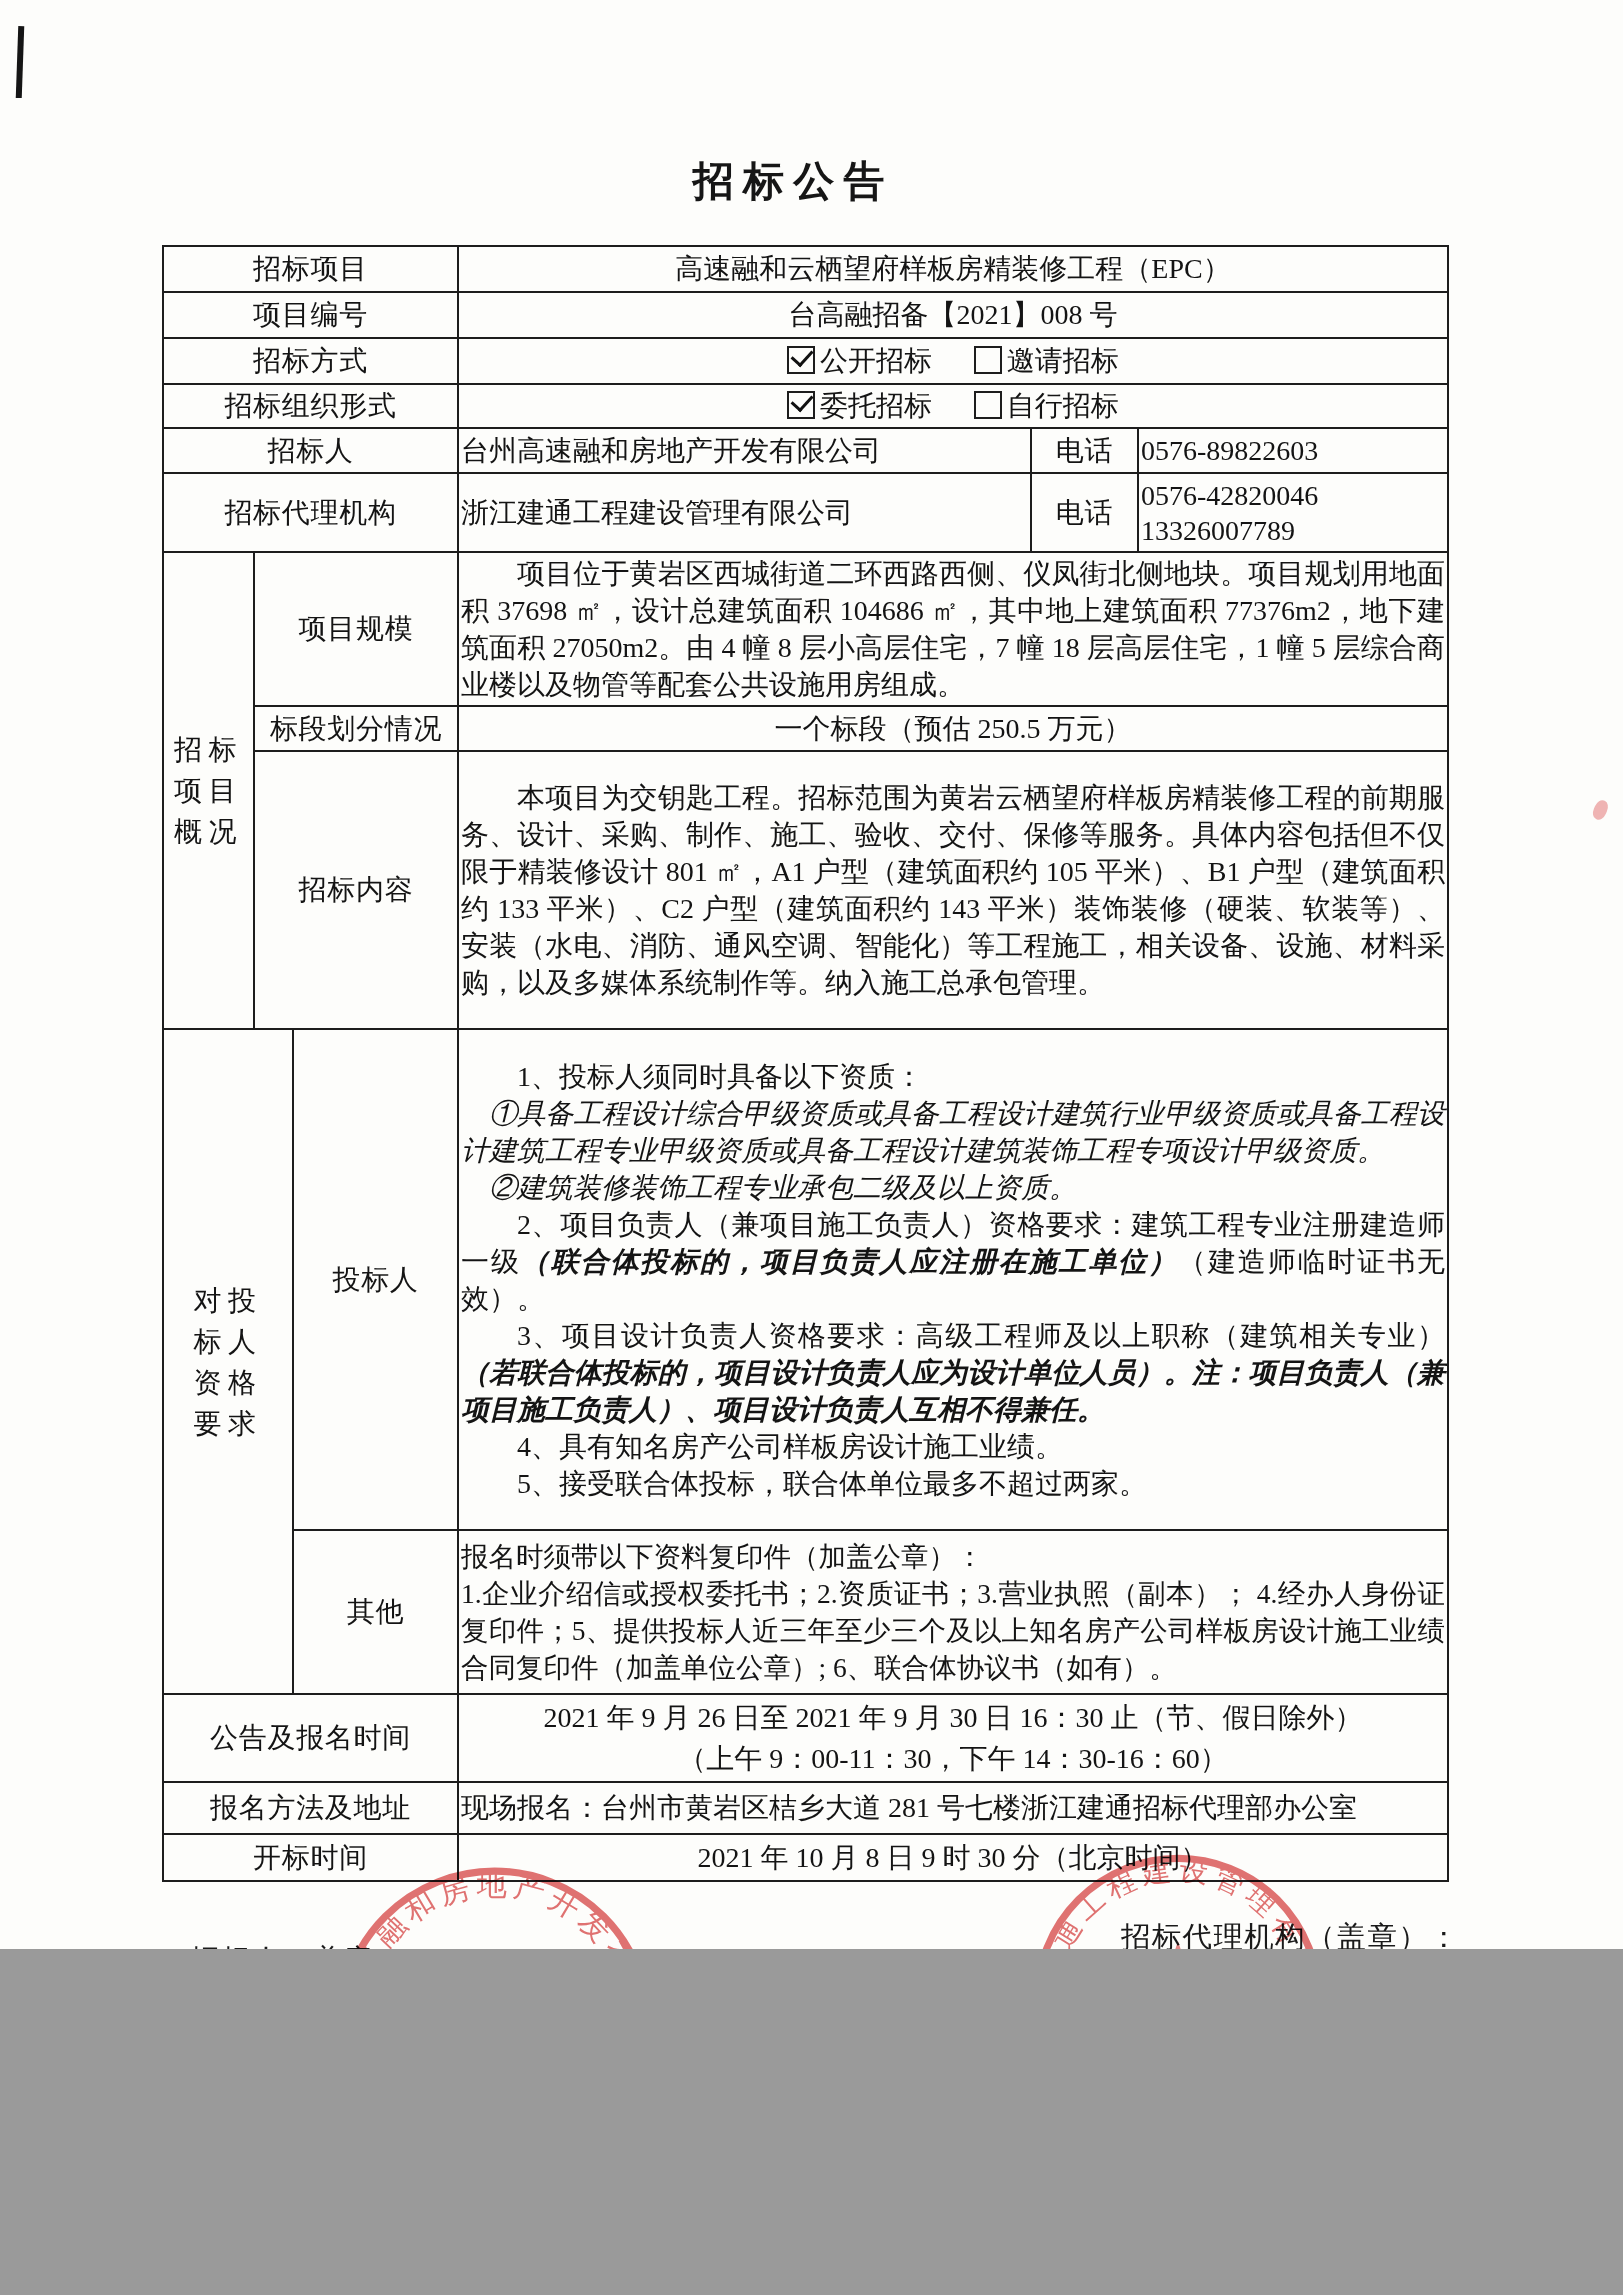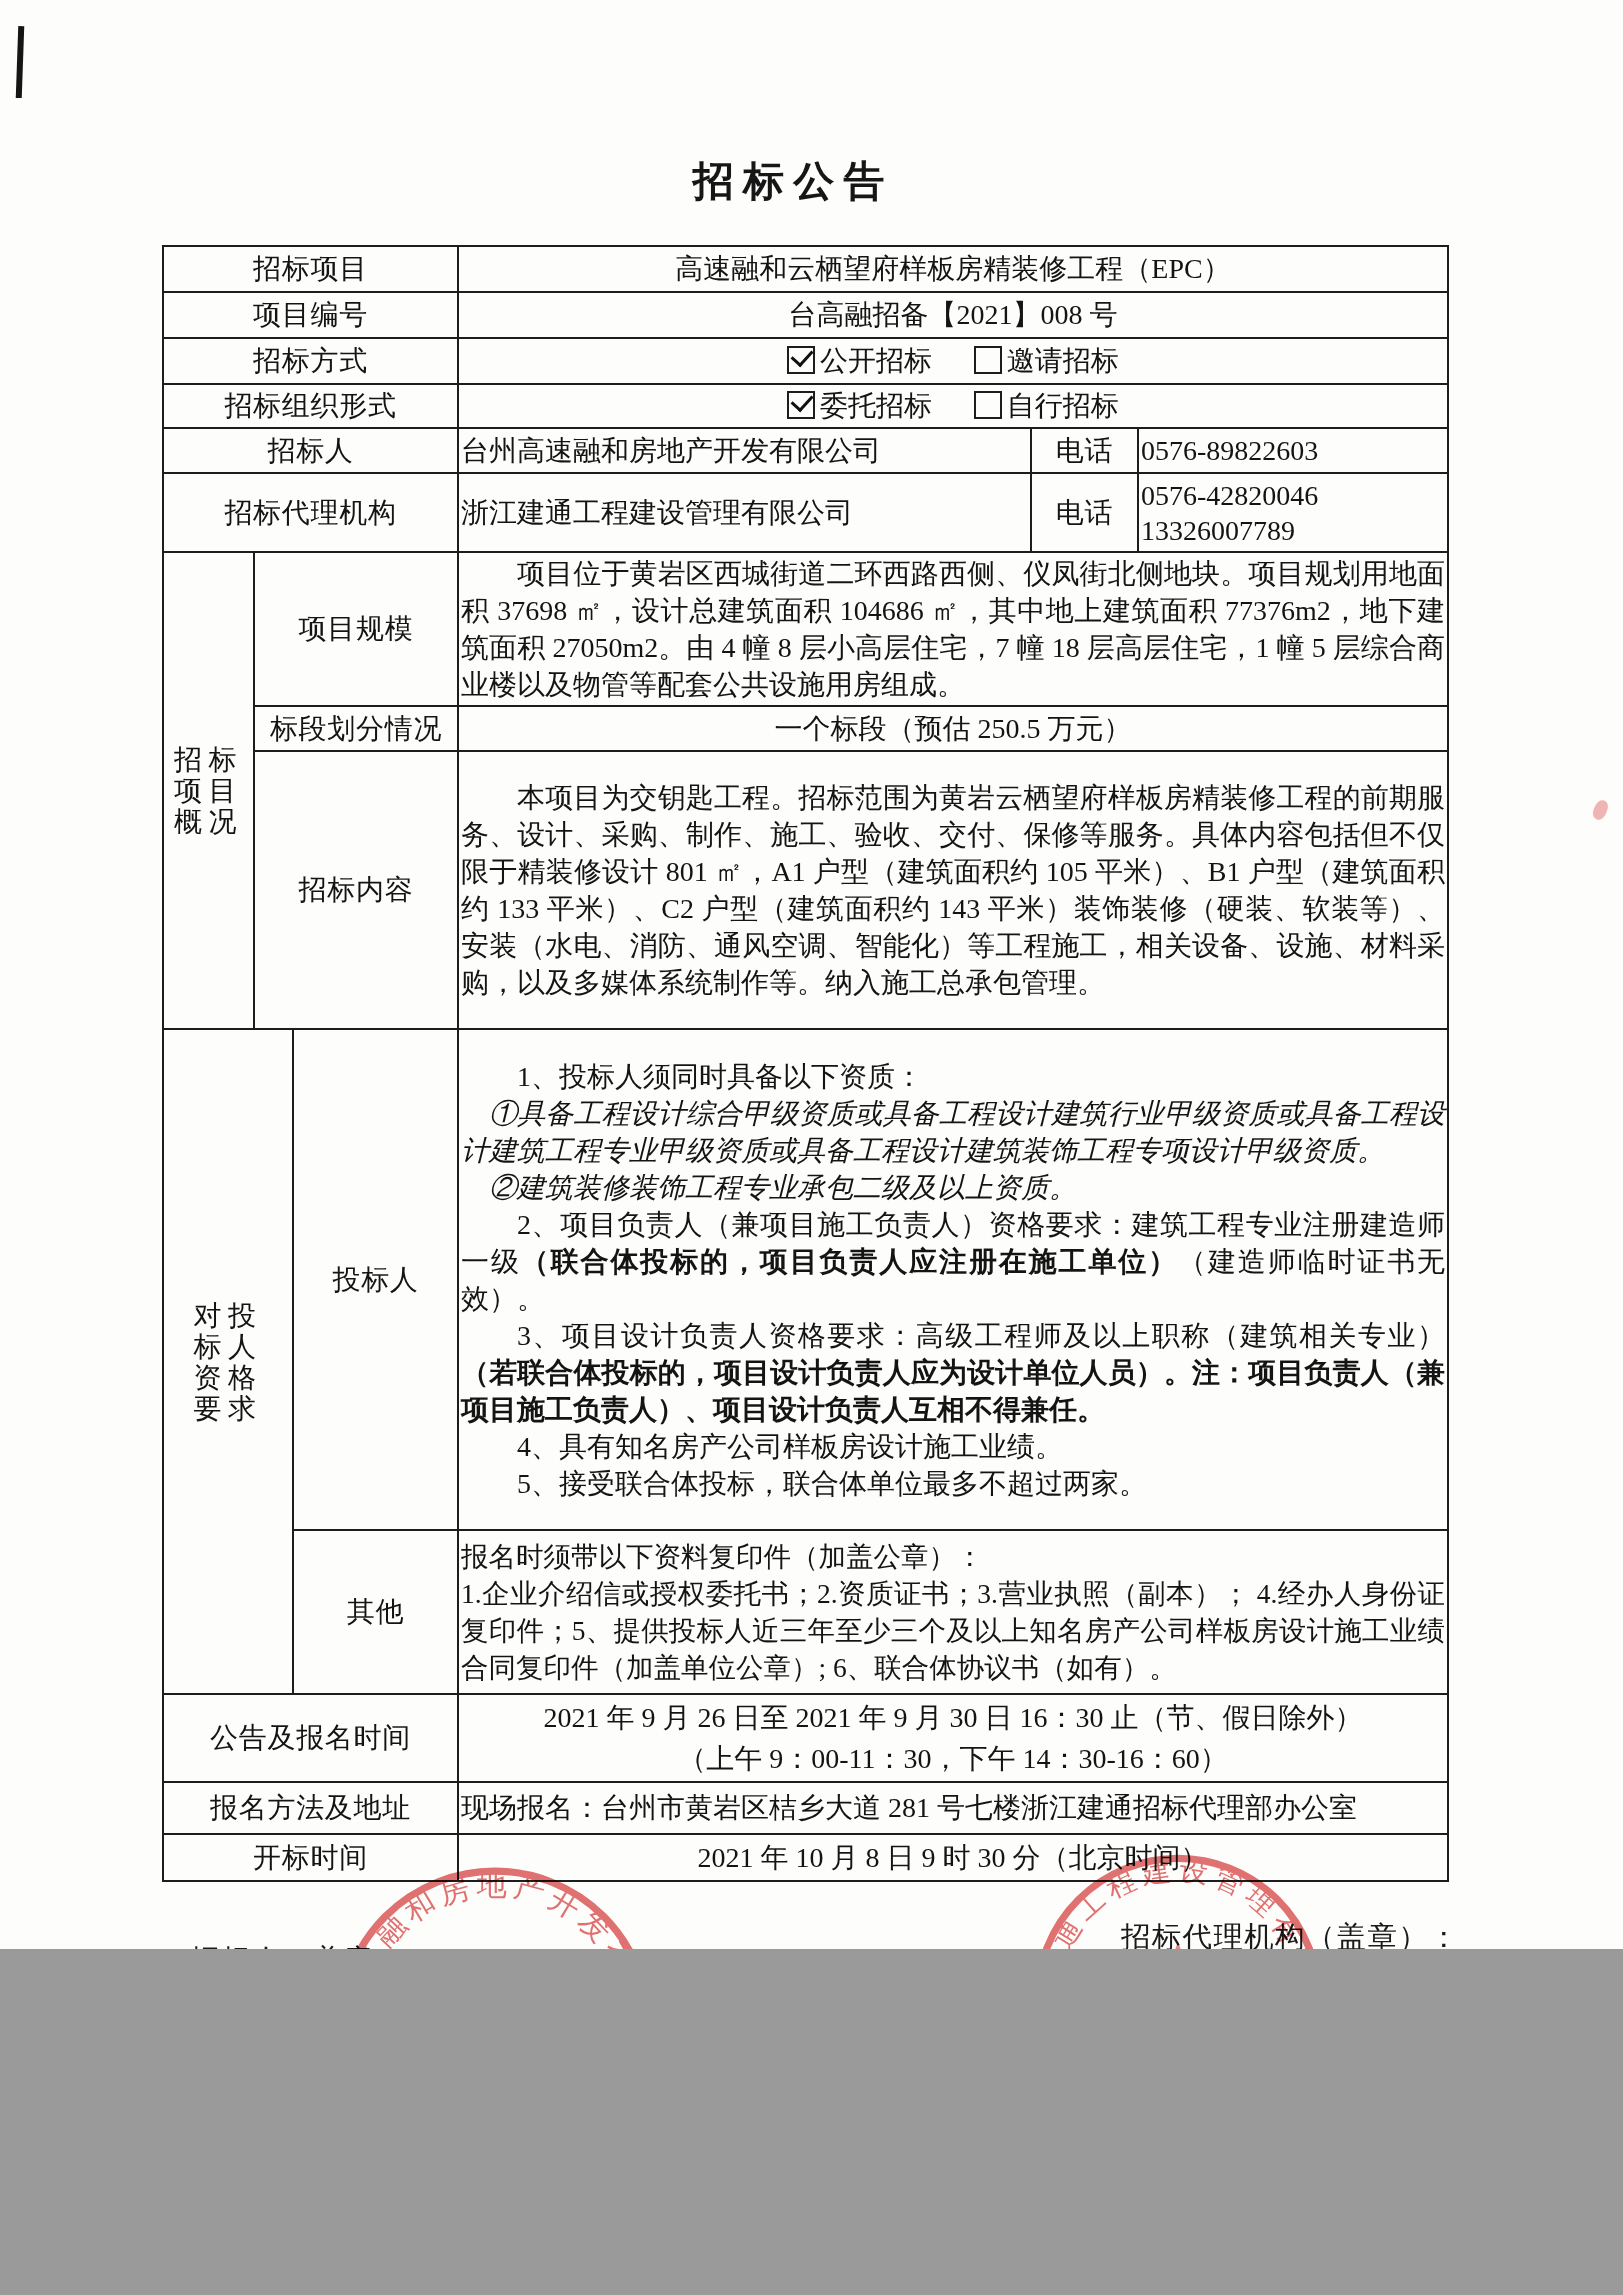--- a/index.html
+++ b/index.html
@@ -29,42 +29,42 @@
     border:2.6px solid #1d1d1d;
     vertical-align:middle;
     font-size:28px;
     padding:2px;
     overflow:hidden;
   }
   td.lab{text-align:center;letter-spacing:0.7px;}
   td.cen{text-align:center;}
   td.vert{
     text-align:center;
-    line-height:31px;
+    line-height:41px;
     letter-spacing:6.5px;
     padding:0 3.9px;
     margin-top:20px;
   }
   td.vert .vwrap{
     display:inline-block;width:73px;
     word-break:break-all;text-align:center;
   }
   td.company{padding-left:14.4px;}
   td.phone-val{padding-left:13px;line-height:35px;border-radius:7px;}
   td.para{
     vertical-align:middle;
     padding:6.5px 26px 6.5px 17px;
     font-size:29px;line-height:37px;
     text-align:justify;
   }
   td.para p{margin:0;}
   p.ind2{text-indent:2em;}
   p.ind1{text-indent:1em;font-style:italic;}
   p.noind{text-indent:0;}
-  td.para b{font-weight:700;}
+  td.para b{font-weight:700;font-style:italic;}
   tr.rt td{border-top-width:4.6px;}
   td.twoline{line-height:41px;}
   
   .cb{
     display:inline-block;position:relative;
     width:23.6px;height:23.6px;
     border:2.6px solid #1d1d1d;
     vertical-align:-3.9px;margin-right:5.2px;
   }
   .cb.checked::after{

